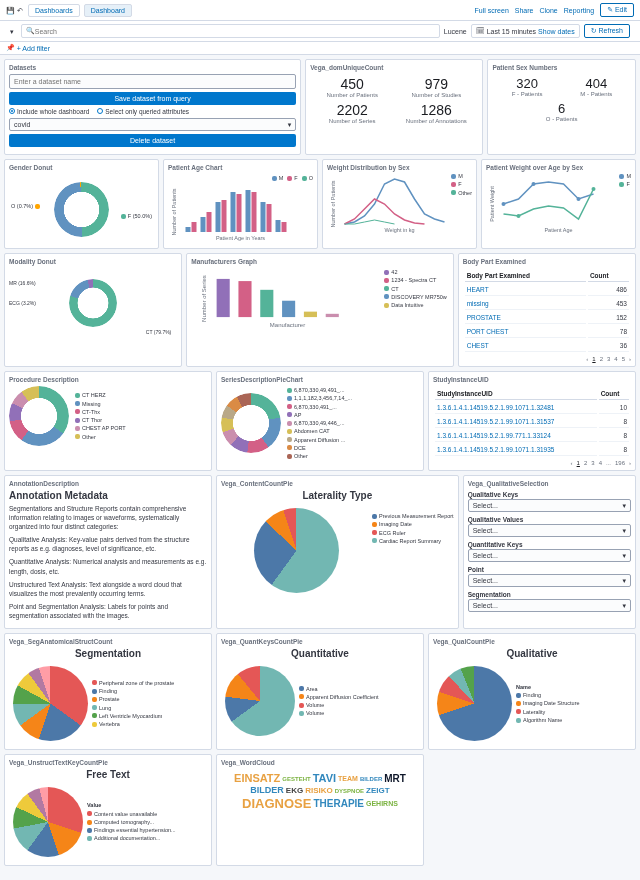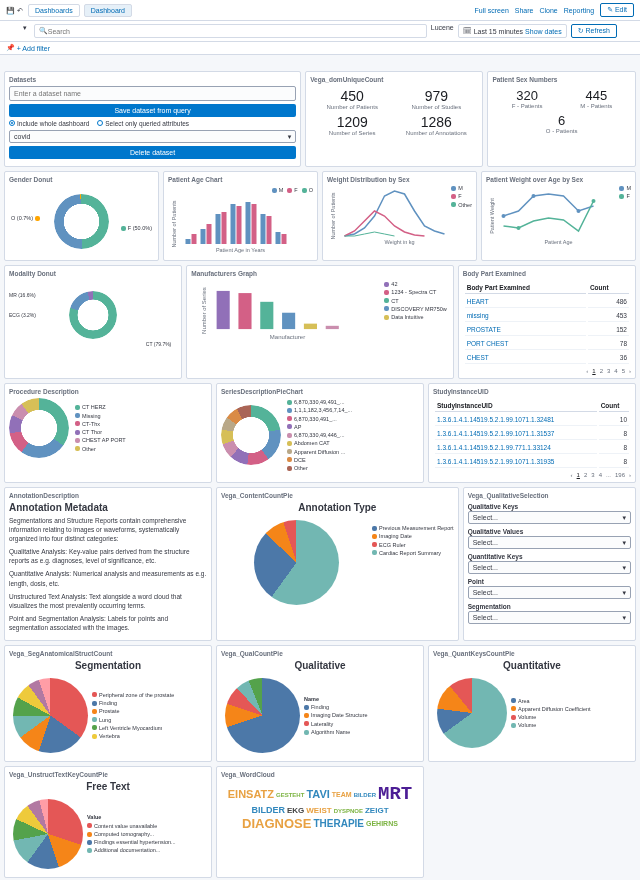--- a/index.html
+++ b/index.html
@@ -3,31 +3,31 @@
 <meta charset="utf-8">
 <style>
   * { box-sizing: border-box; margin: 0; padding: 0; }
   body { font-family: -apple-system, sans-serif; font-size: 7px; background: #f5f7fa; width: 640px; color: #343741; }
   .topbar { display: flex; justify-content: space-between; align-items: center; padding: 3px 6px; background: #fff; border-bottom: 1px solid #d3dae6; font-size: 7px; }
   .topbar-left { display: flex; align-items: center; gap: 4px; }
   .topbar-right { display: flex; align-items: center; gap: 6px; color: #006bb4; }
   .breadcrumb { padding: 2px 6px; border: 1px solid #d3dae6; border-radius: 2px; color: #006bb4; background: #fff; cursor: pointer; }
   .breadcrumb.active { background: #e6f0f8; }
   .edit-btn { border: 1px solid #006bb4; color: #006bb4; padding: 2px 6px; border-radius: 2px; cursor: pointer; }
-  .querybar { display: flex; align-items: flex-start; gap: 4px; padding: 3px 23px; background: #fff; border-bottom: 1px solid #d3dae6; }
+  .querybar { display: flex; align-items: center; gap: 4px; padding: 3px 10px; background: #fff; border-bottom: 1px solid #d3dae6; }
   .search-box { flex: 1; display: flex; align-items: center; border: 1px solid #d3dae6; border-radius: 2px; padding: 2px 4px; }
   .search-box input { border: none; flex: 1; font-size: 7px; outline: none; }
   .timepicker { display: flex; align-items: center; gap: 2px; border: 1px solid #d3dae6; padding: 2px 4px; border-radius: 2px; color: #343741; }
   .show-dates { color: #006bb4; }
   .refresh-btn { background: #fff; border: 1px solid #006bb4; color: #006bb4; padding: 2px 6px; border-radius: 2px; cursor: pointer; }
   .filterbar { padding: 2px 6px; background: #fff; border-bottom: 1px solid #d3dae6; }
   .add-filter { color: #006bb4; cursor: pointer; display: inline-flex; align-items: center; gap: 2px; }
   .grid { padding: 4px; display: grid; gap: 4px; }
   .row { display: grid; gap: 4px; }
-  .row1 { grid-template-columns: 2fr 1.2fr 1fr; margin-top: 12px; }
+  .row1 { grid-template-columns: 2fr 1.2fr 1fr; }
   .row2 { grid-template-columns: 1fr 1fr 1fr 1fr; }
   .row3 { grid-template-columns: 1fr 1.5fr 1fr; }
   .row4 { grid-template-columns: 1fr 1fr 1fr; }
   .row5 { grid-template-columns: 1.2fr 1.4fr 1fr; }
   .row6 { grid-template-columns: 1fr 1fr 1fr; }
   .row7 { grid-template-columns: 1fr 1fr 1fr; }
   .panel { background: #fff; border: 1px solid #d3dae6; border-radius: 2px; padding: 4px; position: relative; overflow: hidden; }
   .panel-title { font-size: 6.5px; color: #69707d; font-weight: 600; margin-bottom: 3px; }
   .input { width: 100%; border: 1px solid #98a2b3; border-radius: 2px; padding: 3px 4px; font-size: 7px; margin-bottom: 3px; background:#fbfcfd; }
   .blue-btn { background: #07c; color: #fff; text-align: center; padding: 3px; border-radius: 2px; font-size: 7px; margin-bottom: 3px; cursor: pointer; }
@@ -123,38 +123,38 @@
     <div class="metrics">
       <div class="metric">
             <div class="metric-n">450</div>
             <div class="metric-l">Number of Patients</div>
           </div>
       <div class="metric">
             <div class="metric-n">979</div>
             <div class="metric-l">Number of Studies</div>
           </div>
       <div class="metric">
-            <div class="metric-n">1209</div>
+            <div class="metric-n">2202</div>
             <div class="metric-l">Number of Series</div>
           </div>
       <div class="metric">
             <div class="metric-n">1286</div>
             <div class="metric-l">Number of Annotations</div>
           </div>
     </div>
   </div>
   <div class="panel">
     <div class="panel-title">Patient Sex Numbers</div>
     <div class="metrics metric-sm">
       <div class="metric">
             <div class="metric-n">320</div>
             <div class="metric-l">F - Patients</div>
           </div>
       <div class="metric">
-            <div class="metric-n">445</div>
+            <div class="metric-n">404</div>
             <div class="metric-l">M - Patients</div>
           </div>
       <div class="metric" style="width:100%">
             <div class="metric-n">6</div>
             <div class="metric-l">O - Patients</div>
           </div>
     </div>
   </div>
 </div>
 
@@ -435,21 +435,21 @@
     <div class="panel-title">AnnotationDescription</div>
     <h2 class="annot">Annotation Metadata</h2>
     <p class="annot-p">Segmentations and Structure Reports contain comprehensive information relating to images or waveforms, systematically organized into four distinct categories:</p>
     <p class="annot-p">Qualitative Analysis: Key-value pairs derived from the structure reports as e.g. diagnoses, level of significance, etc.</p>
     <p class="annot-p">Quantitative Analysis: Numerical analysis and measurements as e.g. length, dosis, etc.</p>
     <p class="annot-p">Unstructured Text Analysis: Text alongside a word cloud that visualizes the most prevalently occurring terms.</p>
     <p class="annot-p">Point and Segmentation Analysis: Labels for points and segmentation associated with the images.</p>
   </div>
   <div class="panel">
     <div class="panel-title">Vega_ContentCountPie</div>
-    <h2 class="annot" style="text-align:center">Annotation Type</h2>
+    <h2 class="annot" style="text-align:center">Laterality Type</h2>
     <div style="display:flex;align-items:flex-start">
       <div class="big-pie" style="background:conic-gradient(#72b7b2 0 60%,#4c78a8 60% 87%,#f58518 87% 95%,#e45756 95% 100%)"></div>
       <div class="legend" style="margin-top:8px">
         <div class="legend-item">
               <span class="dot" style="background:#4c78a8"></span>
               <span>Previous Measurement Report</span>
             </div>
         <div class="legend-item">
               <span class="dot" style="background:#f58518"></span>
               <span>Imaging Date</span>
@@ -490,58 +490,58 @@
         <div class="legend-item"><span class="dot" style="background:#e45756"></span>Peripheral zone of the prostate</div>
         <div class="legend-item"><span class="dot" style="background:#4c78a8"></span>Finding</div>
         <div class="legend-item"><span class="dot" style="background:#f58518"></span>Prostate</div>
         <div class="legend-item"><span class="dot" style="background:#72b7b2"></span>Lung</div>
         <div class="legend-item"><span class="dot" style="background:#54a24b"></span>Left Ventricle Myocardium</div>
         <div class="legend-item"><span class="dot" style="background:#eeca3b"></span>Vertebra</div>
       </div>
     </div>
   </div>
   <div class="panel">
+    <div class="panel-title">Vega_QuantKeysCountPie</div>
+    <h2 class="annot" style="text-align:center">Quantitative</h2>
+    <div style="display:flex;align-items:center">
+      <div class="pie" style="width:70px;height:70px;margin:4px;background:conic-gradient(#72b7b2 0 65%,#4c78a8 65% 77%,#f58518 77% 89%,#e45756 89% 100%)"></div>
+      <div class="legend">
+        <div class="legend-item">
+              <span class="dot" style="background:#4c78a8"></span>
+              <span>Area</span>
+            </div>
+        <div class="legend-item">
+              <span class="dot" style="background:#f58518"></span>
+              <span>Apparent Diffusion Coefficient</span>
+            </div>
+        <div class="legend-item">
+              <span class="dot" style="background:#e45756"></span>
+              <span>Volume</span>
+            </div>
+        <div class="legend-item">
+              <span class="dot" style="background:#72b7b2"></span>
+              <span>Volume</span>
+            </div>
+      </div>
+    </div>
+  </div>
+  <div class="panel">
     <div class="panel-title">Vega_QualCountPie</div>
     <h2 class="annot" style="text-align:center">Qualitative</h2>
     <div style="display:flex;align-items:center">
       <div class="pie" style="width:75px;height:75px;margin:4px;background:conic-gradient(#4c78a8 0 70%,#f58518 70% 80%,#e45756 80% 88%,#72b7b2 88% 94%,#54a24b 94% 100%)"></div>
       <div class="legend">
         <div style="font-weight:600">Name</div>
         <div class="legend-item"><span class="dot" style="background:#4c78a8"></span>Finding</div>
         <div class="legend-item"><span class="dot" style="background:#f58518"></span>Imaging Date Structure</div>
         <div class="legend-item"><span class="dot" style="background:#e45756"></span>Laterality</div>
         <div class="legend-item"><span class="dot" style="background:#72b7b2"></span>Algorithm Name</div>
       </div>
     </div>
   </div>
-  <div class="panel">
-    <div class="panel-title">Vega_QuantKeysCountPie</div>
-    <h2 class="annot" style="text-align:center">Quantitative</h2>
-    <div style="display:flex;align-items:center">
-      <div class="pie" style="width:70px;height:70px;margin:4px;background:conic-gradient(#72b7b2 0 65%,#4c78a8 65% 77%,#f58518 77% 89%,#e45756 89% 100%)"></div>
-      <div class="legend">
-        <div class="legend-item">
-              <span class="dot" style="background:#4c78a8"></span>
-              <span>Area</span>
-            </div>
-        <div class="legend-item">
-              <span class="dot" style="background:#f58518"></span>
-              <span>Apparent Diffusion Coefficient</span>
-            </div>
-        <div class="legend-item">
-              <span class="dot" style="background:#e45756"></span>
-              <span>Volume</span>
-            </div>
-        <div class="legend-item">
-              <span class="dot" style="background:#72b7b2"></span>
-              <span>Volume</span>
-            </div>
-      </div>
-    </div>
-  </div>
 </div>
 
 <div class="row row7">
   <div class="panel">
     <div class="panel-title">Vega_UnstructTextKeyCountPie</div>
     <h2 class="annot" style="text-align:center">Free Text</h2>
     <div style="display:flex;align-items:center">
       <div class="pie" style="width:70px;height:70px;margin:4px;background:conic-gradient(#e45756 0 30%,#f58518 30% 45%,#4c78a8 45% 60%,#72b7b2 60% 72%,#54a24b 72% 82%,#eeca3b 82% 90%,#b279a2 90% 96%,#ff9da6 96% 100%)"></div>
       <div class="legend">
         <div style="font-weight:600">Value</div>
@@ -553,24 +553,24 @@
     </div>
   </div>
   <div class="panel">
     <div class="panel-title">Vega_WordCloud</div>
     <div class="wordcloud" id="wordcloud">
           <span style="font-size: 11px; color: rgb(232, 161, 66);">EINSATZ</span>
           <span style="font-size: 6px; color: rgb(124, 179, 66);">GESTEHT</span>
           <span style="font-size: 11px; color: rgb(50, 136, 189);">TAVI</span>
           <span style="font-size: 7px; color: rgb(232, 161, 66);">TEAM</span>
           <span style="font-size: 6px; color: rgb(50, 136, 189);">BILDER</span>
-          <span style="font-size: 19px; color: #4c1d95; font-family: Liberation Mono, monospace;">MRT</span>
+          <span style="font-size: 10px; color: #0f172a;">MRT</span>
           <span style="font-size: 9px; color: rgb(50, 136, 189);">BILDER</span>
           <span style="font-size: 8px; color: rgb(68, 68, 68);">EKG</span>
-          <span style="font-size: 8px; color: rgb(232, 161, 66);">WEIST</span>
+          <span style="font-size: 8px; color: rgb(232, 161, 66);">RISIKO</span>
           <span style="font-size: 6px; color: rgb(124, 179, 66);">DYSPNOE</span>
           <span style="font-size: 8px; color: rgb(50, 136, 189);">ZEIGT</span>
           <span style="font-size: 13px; color: rgb(232, 161, 66);">DIAGNOSE</span>
           <span style="font-size: 10px; color: rgb(50, 136, 189);">THERAPIE</span>
           <span style="font-size: 7px; color: rgb(124, 179, 66);">GEHIRNS</span>
         </div>
   </div>
 </div>
 
 </div>

